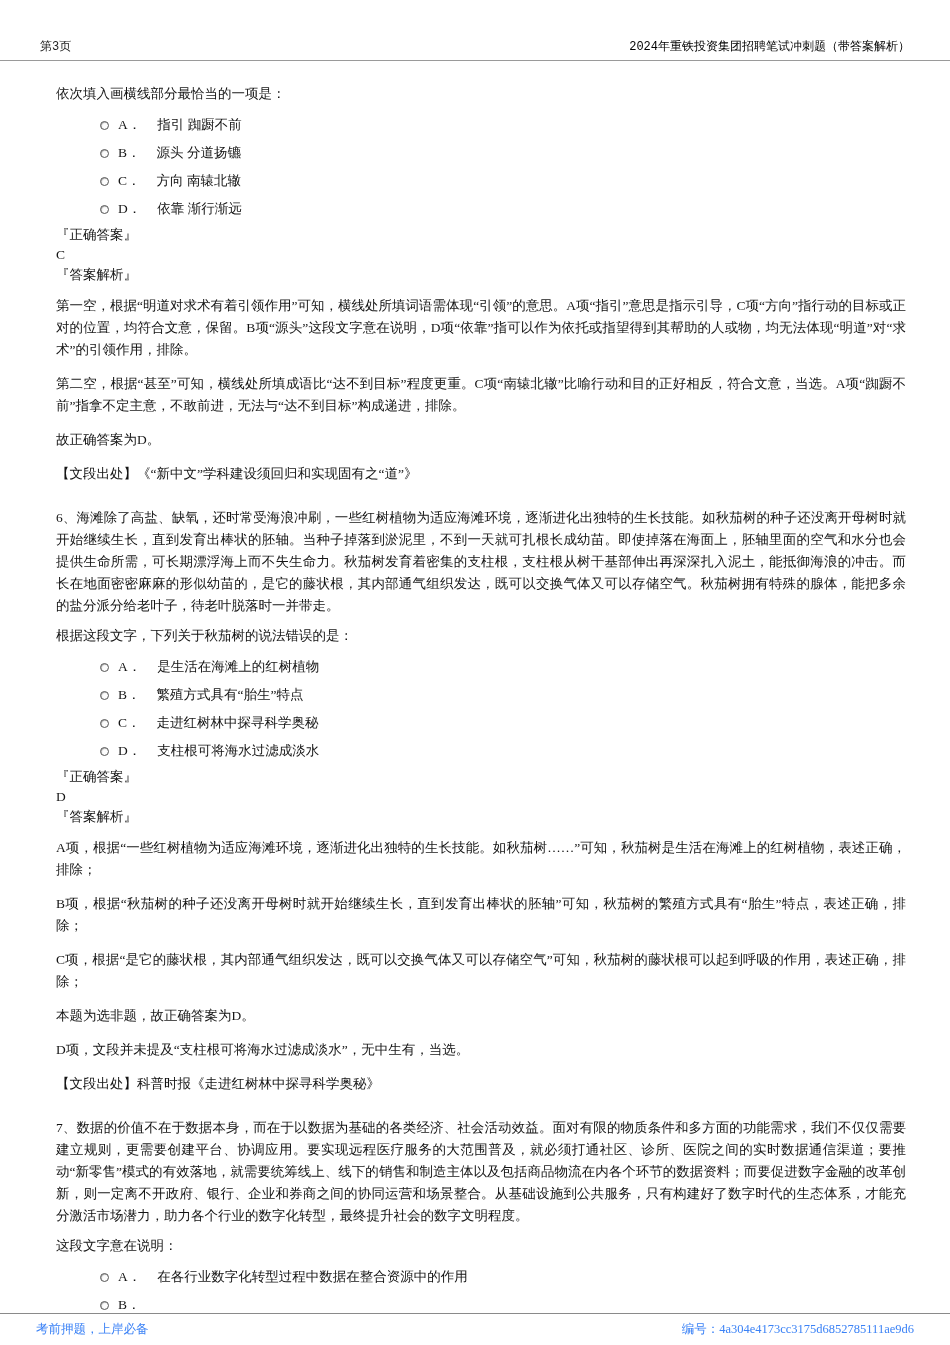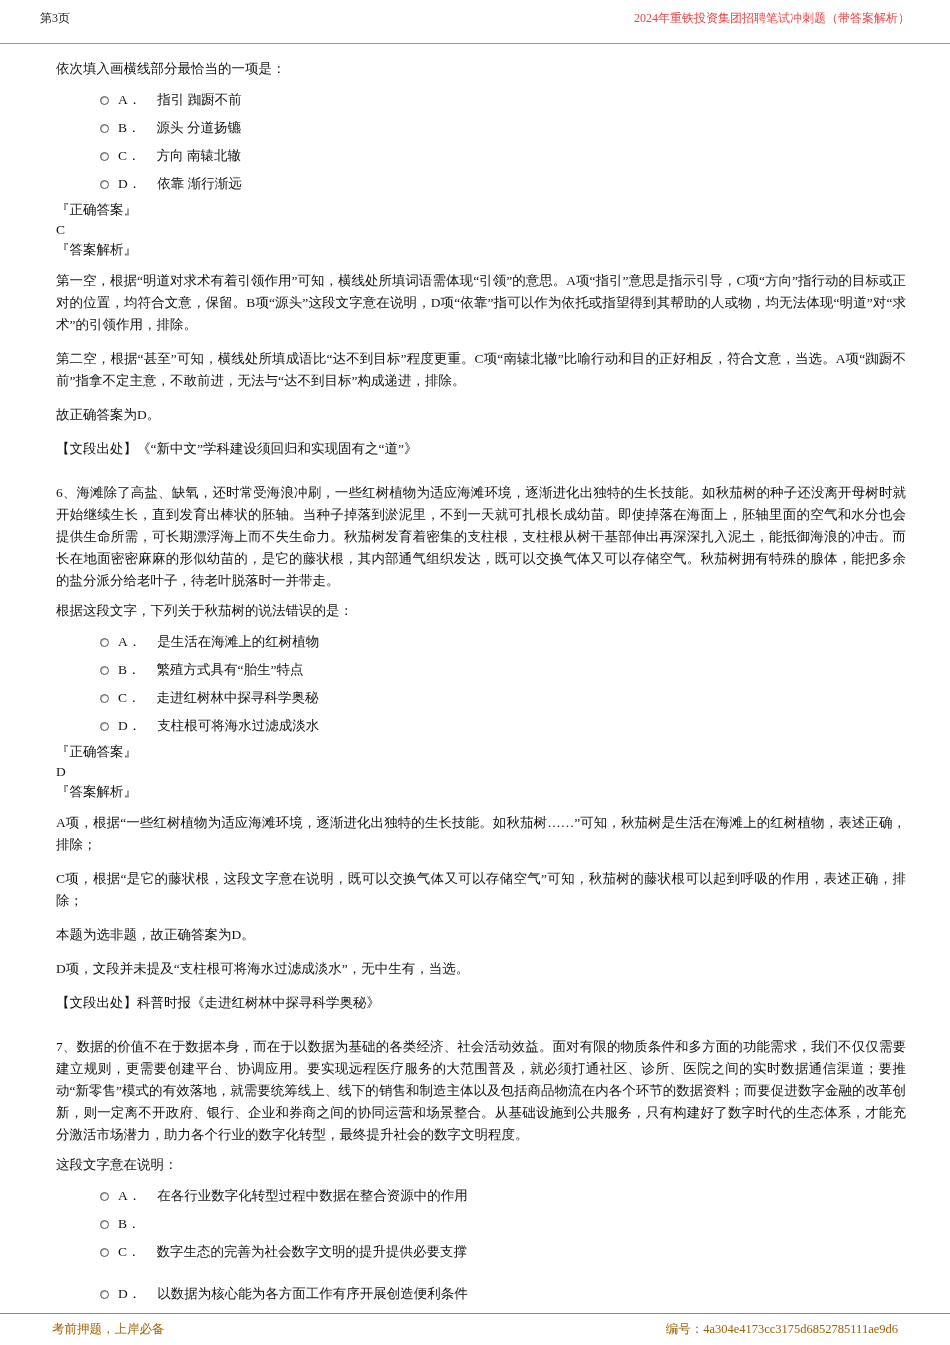--- a/index.html
+++ b/index.html
@@ -6,31 +6,31 @@
   html,body { width:950px; height:1345px; }
   body {
     background:#ffffff;
     color:#111;
     font-family:"Liberation Serif","DejaVu Serif",serif;
     position:relative;
     overflow:hidden;
   }
   .header {
     display:flex; justify-content:space-between; align-items:flex-end;
-    padding:10px 40px 16px 40px;
+    padding:10px 40px 5px 40px;
     border-bottom:1px solid #9a9a9a;
-    font-size:12px; color:#222;
+    font-size:12px; color:#222;font-family:Liberation Mono, monospace;
   }
-  .header .title { font-size:12px; color:#ef4444; }
+  .header .title { font-size:12px; color:#000000;margin-top:28px; }
   .content {
     padding:14px 44px 0 56px;
     font-size:13.5px; line-height:22px;
     color:#141414;
   }
-  .para { text-align:justify; margin-bottom:12px; }
+  .para { text-align:justify; margin-bottom:12px;margin-top:8px; }
   .stem { margin-bottom:6px; }
   .passage { margin-bottom:8px; }
   .options { margin:3px 0 0 44px; margin-bottom:2px; }
   .option { height:28px; display:flex; align-items:center; }
   .option.gap-top { margin-top:14px; }
   .radio {
     width:9px; height:9px; flex:0 0 9px;
     border:1px solid #555; border-radius:50%;
     background:#fdfdfd;
     box-shadow:inset 0.7px 0.7px 1px rgba(0,0,0,0.35);
@@ -39,21 +39,21 @@
   .opt-label { margin-right:16px; }
   .bracket { line-height:20px; }
   .answer-letter { line-height:20px; }
   .analysis-label { margin-bottom:10px; }
   .source { margin:0 0 22px 0; }
   .footer {
     position:absolute; left:0; right:0; bottom:0;
     height:32px; background:#ffffff;
     border-top:1px solid #8a8a8a;
     display:flex; justify-content:space-between; align-items:center;
-    padding:0 52px; font-size:12.5px; color:#a16207;
+    padding:0 36px; font-size:12.5px; color:#3b82f6;
     z-index:5;
   }
   section.question { }
 </style>
 </head>
 <body>
 
 <div class="header">
   <span>第3页</span>
   <span class="title">2024年重铁投资集团招聘笔试冲刺题（带答案解析）</span>
@@ -116,21 +116,22 @@
       <div class="option">
         <span class="radio"></span>
         <span class="opt-label">D．</span>
         <span class="opt-text">支柱根可将海水过滤成淡水</span>
       </div>
     </div>
     <p class="bracket">『正确答案』</p>
     <p class="answer-letter">D</p>
     <p class="bracket analysis-label">『答案解析』</p>
     <p class="para">A项，根据“一些红树植物为适应海滩环境，逐渐进化出独特的生长技能。如秋茄树……”可知，秋茄树是生活在海滩上的红树植物，表述正确，排除；</p>
-    <p class="para">C项，根据“是它的藤状根，这段文字意在说明，既可以交换气体又可以存储空气”可知，秋茄树的藤状根可以起到呼吸的作用，表述正确，排除；</p>
+    <p class="para">B项，根据“秋茄树的种子还没离开母树时就开始继续生长，直到发育出棒状的胚轴”可知，秋茄树的繁殖方式具有“胎生”特点，表述正确，排除；</p>
+    <p class="para">C项，根据“是它的藤状根，其内部通气组织发达，既可以交换气体又可以存储空气”可知，秋茄树的藤状根可以起到呼吸的作用，表述正确，排除；</p>
     <p class="para">本题为选非题，故正确答案为D。</p>
     <p class="para">D项，文段并未提及“支柱根可将海水过滤成淡水”，无中生有，当选。</p>
     <p class="para source">【文段出处】科普时报《走进红树林中探寻科学奥秘》</p>
   </section>
 
   <section class="question q7">
     <p class="para passage">7、数据的价值不在于数据本身，而在于以数据为基础的各类经济、社会活动效益。面对有限的物质条件和多方面的功能需求，我们不仅仅需要建立规则，更需要创建平台、协调应用。要实现远程医疗服务的大范围普及，就必须打通社区、诊所、医院之间的实时数据通信渠道；要推动“新零售”模式的有效落地，就需要统筹线上、线下的销售和制造主体以及包括商品物流在内各个环节的数据资料；而要促进数字金融的改革创新，则一定离不开政府、银行、企业和券商之间的协同运营和场景整合。从基础设施到公共服务，只有构建好了数字时代的生态体系，才能充分激活市场潜力，助力各个行业的数字化转型，最终提升社会的数字文明程度。</p>
     <p class="para stem">这段文字意在说明：</p>
     <div class="options">
       <div class="option">

